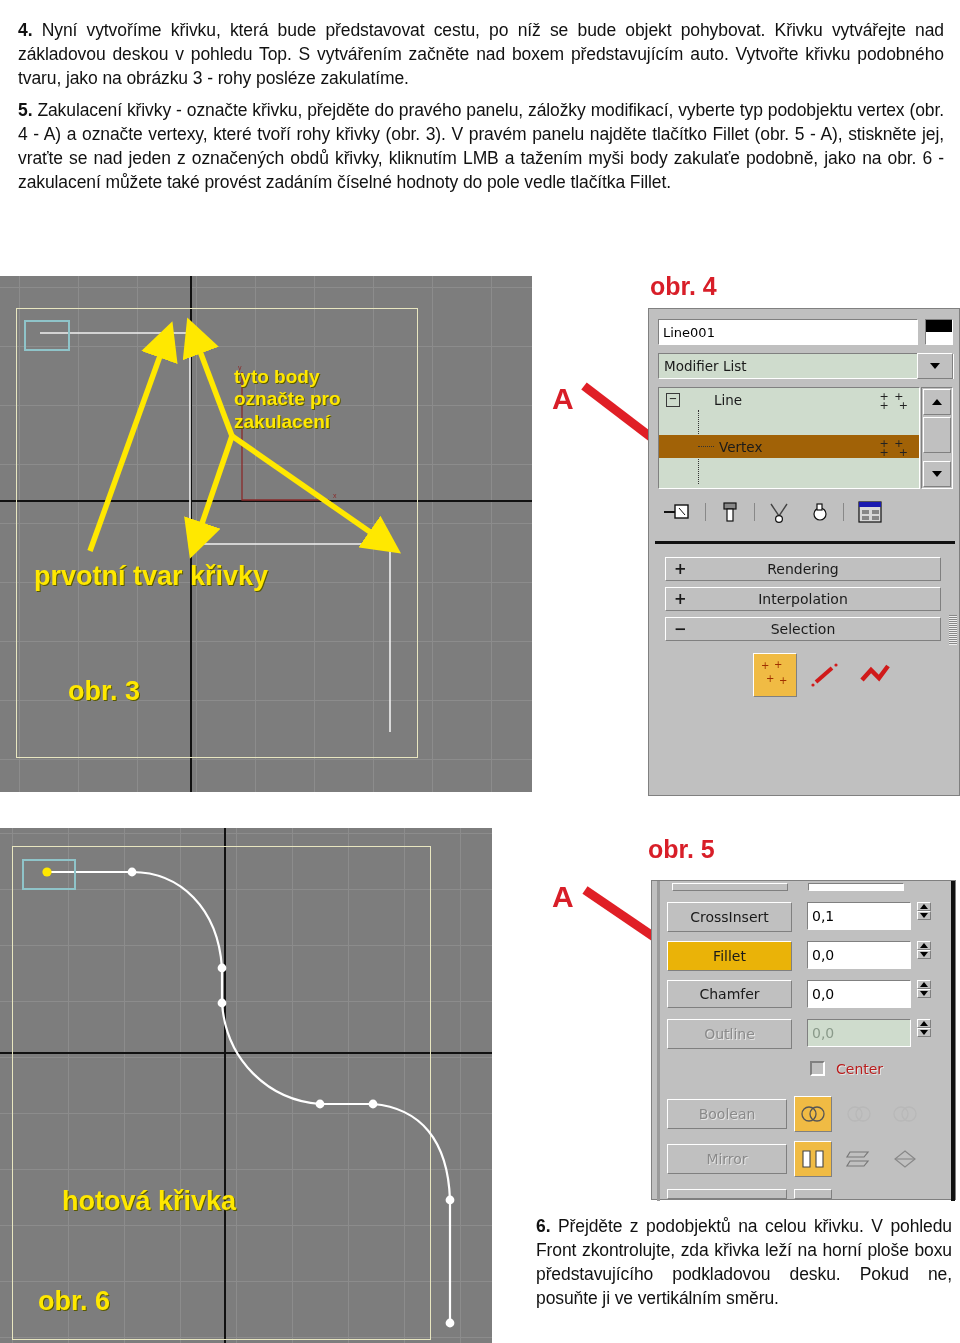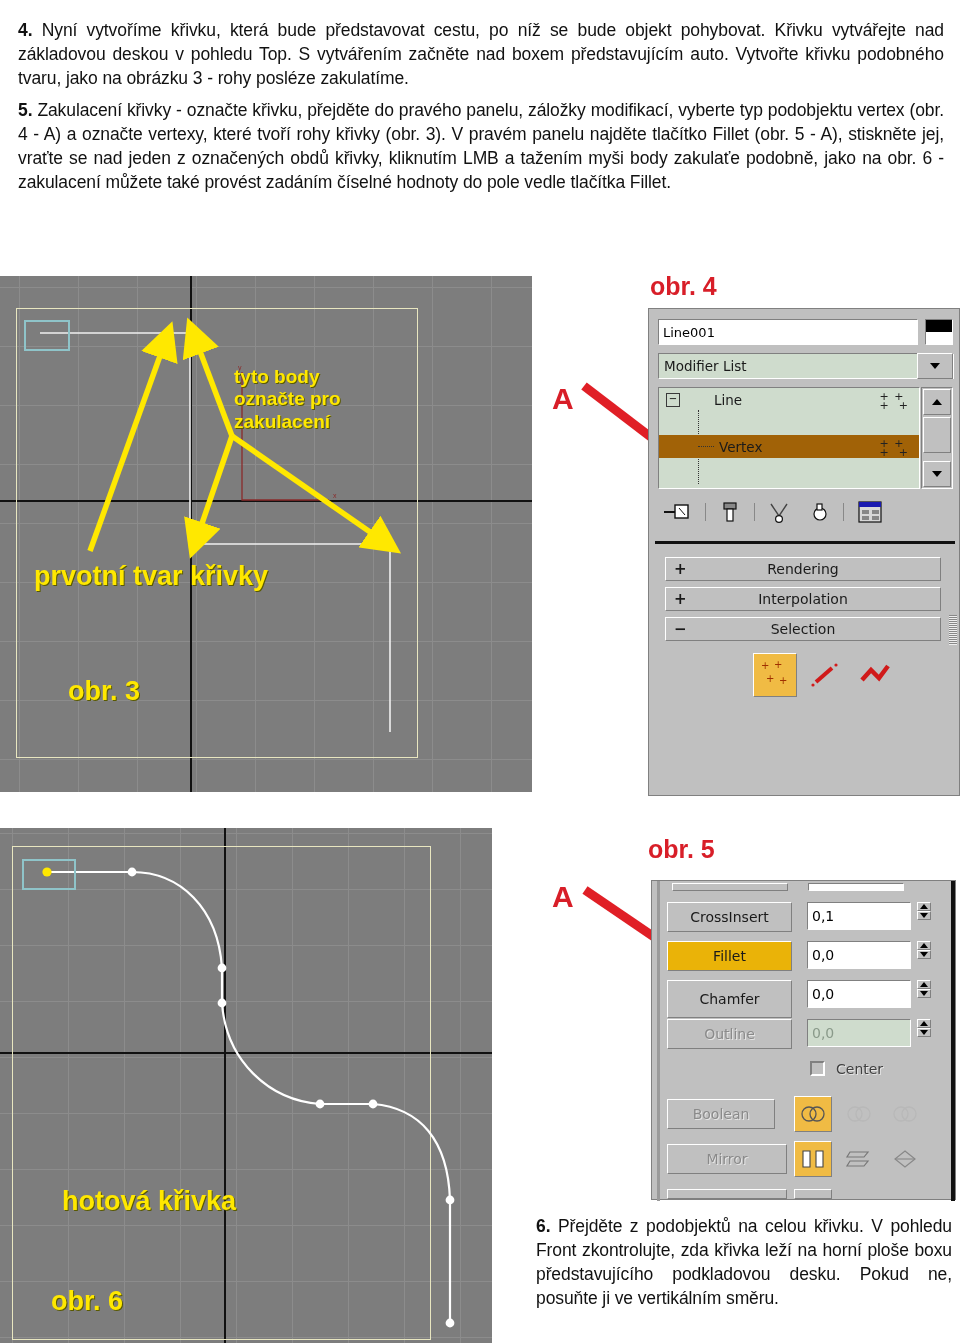--- a/index.html
+++ b/index.html
@@ -457,21 +457,21 @@
         <circle cx="450" cy="372" r="4.4"></circle>
         <circle cx="450" cy="495" r="4.4"></circle>
       </g>
       <circle cx="47" cy="44" r="4.6" fill="#ffe800"></circle>
     </svg>
 
     <div class="sel-box" style="left:22px;top:31px;width:50px;height:27px;"></div>
 
     <div class="vp-label" style="left:62px;top:358px;">hotová křivka</div>
 
-    <div class="vp-label" style="left:38px;top:458px;margin-left:13px;">obr. 6</div>
+    <div class="vp-label" style="left:38px;top:458px;">obr. 6</div>
   </div>
 
   <div class="obr-tag" style="left:648px;top:835px;">obr. 5</div>
 
   <div class="arrow-letter" style="left:552px;top:880px;">A</div>
 
   <div class="maxpanel" style="left:651px;top:880px;width:305px;height:320px;">
 
     <div class="btn m-outset" style="left:20px;top:2px;width:116px;height:8px;"></div>
     <div class="spin-field m-inset" style="left:156px;top:2px;width:96px;height:8px;"></div>
@@ -491,21 +491,21 @@
     <div class="spin-field m-inset" style="left:155px;top:60px;width:104px;height:28px;">0,0</div>
     <div class="spinner" style="left:265px;top:60px;">
       <div>
           <span class="tri-up-s"></span>
         </div>
       <div>
           <span class="tri-down-s"></span>
         </div>
     </div>
 
-    <div class="btn m-outset" style="left:15px;top:99px;width:125px;height:38px;text-align:right;">Chamfer</div>
+    <div class="btn m-outset" style="left:15px;top:99px;width:125px;height:28px;text-align:right;">Chamfer</div>
     <div class="spin-field m-inset" style="left:155px;top:99px;width:104px;height:28px;">0,0</div>
     <div class="spinner" style="left:265px;top:99px;">
       <div>
           <span class="tri-up-s"></span>
         </div>
       <div>
           <span class="tri-down-s"></span>
         </div>
     </div>
 
@@ -514,23 +514,23 @@
     <div class="spinner" style="left:265px;top:138px;">
       <div>
           <span class="tri-up-s"></span>
         </div>
       <div>
           <span class="tri-down-s"></span>
         </div>
     </div>
 
     <div class="chk" style="left:158px;top:180px;"></div>
-    <div class="small-label dis" style="left:184px;top:180px;color:#404040;text-shadow:1px 1px 0 #e6e6e6;">Center</div>
-
-    <div class="btn m-outset dis" style="left:15px;top:218px;width:108px;height:30px;">Boolean</div>
+    <div class="small-label dis" style="left:184px;top:180px;color:#b91c1c;text-shadow:1px 1px 0 #e6e6e6;">Center</div>
+
+    <div class="btn m-outset dis" style="left:15px;top:218px;width:120px;height:30px;">Boolean</div>
     <div class="iconbtn m-outset act" style="left:142px;top:215px;width:38px;height:36px;">
       <svg width="28" height="22">
         <circle cx="10" cy="11" r="7" fill="none" stroke="#555" stroke-width="1.3"></circle>
         <circle cx="18" cy="11" r="7" fill="none" stroke="#555" stroke-width="1.3"></circle>
       </svg>
     </div>
     <div class="iconbtn" style="left:188px;top:215px;width:38px;height:36px;">
       <svg width="28" height="22">
         <circle cx="10" cy="11" r="7" fill="none" stroke="#b8b8b8" stroke-width="1.3"></circle>
         <circle cx="18" cy="11" r="7" fill="none" stroke="#b8b8b8" stroke-width="1.3"></circle>

